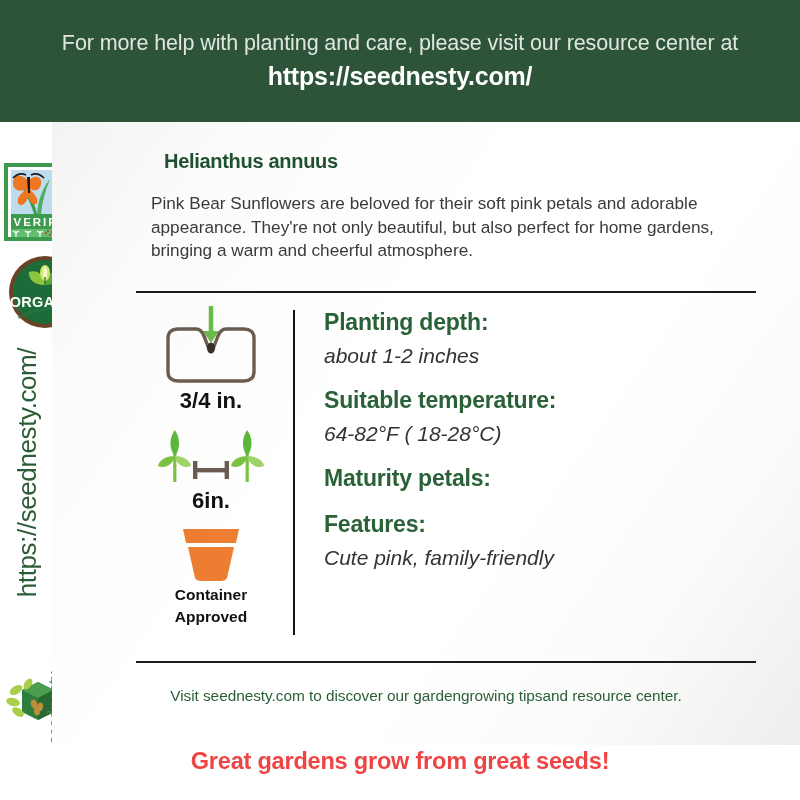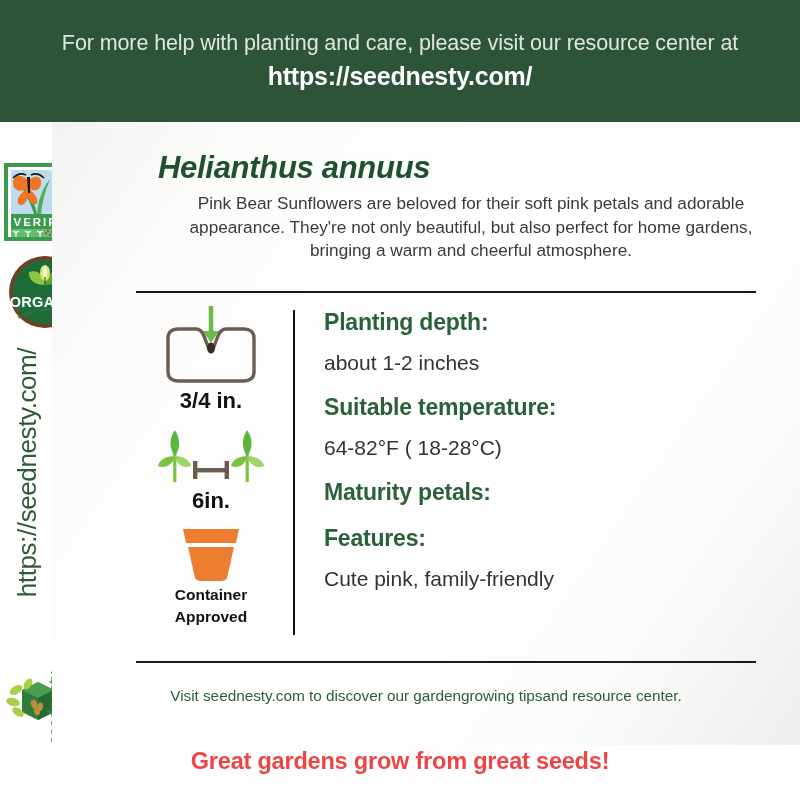--- a/index.html
+++ b/index.html
@@ -42,35 +42,33 @@
   .card {
     position:absolute;
     left:52px; top:122px;
     width:748px; height:623px;
     background:linear-gradient(125deg,#f2f3f2 0%,#fbfbfa 16%,#ffffff 42%,#ffffff 62%,#fafaf9 82%,#eceeec 100%);
   }
   .card-inner { position:absolute; left:0; top:0; right:0; bottom:0; }
 
   
   .title {
-    position:absolute; left:106px; top:28px;
+    position:absolute; left:112px; top:28px;
     color:#1f5130;
-    font-size:31px;
+    font-size:20px;
     font-weight:bold;
     letter-spacing:-0.3px;
     white-space:nowrap;
-    font-style:italic;
   }
   .desc {
-    position:absolute; left:120px; top:70px;
+    position:absolute; left:99px; top:70px;
     width:598px;
     color:#3a3a3a;
     font-size:17.2px;
     line-height:23.5px;
-    text-align:center;
   }
 
   
   .hr-top {
     position:absolute; left:84px; top:169px;
     width:620px; height:1.6px;
     background:#1a1a1a;
   }
   .vr {
     position:absolute; left:241px; top:188px;
@@ -116,21 +114,22 @@
     font-weight:bold;
     letter-spacing:-0.2px;
     line-height:29px;
     white-space:nowrap;
   }
   .info-value {
     color:#333333;
     font-size:21px;
     line-height:27px;
     white-space:nowrap;
-    margin-top:12px;
+    margin-top:5px;
+    font-style:italic;
   }
 
   
   .card-footnote {
     position:absolute; left:0; top:565px;
     width:748px;
     text-align:center;
     color:#2a5e38;
     font-size:15.4px;
     letter-spacing:-0.05px;

